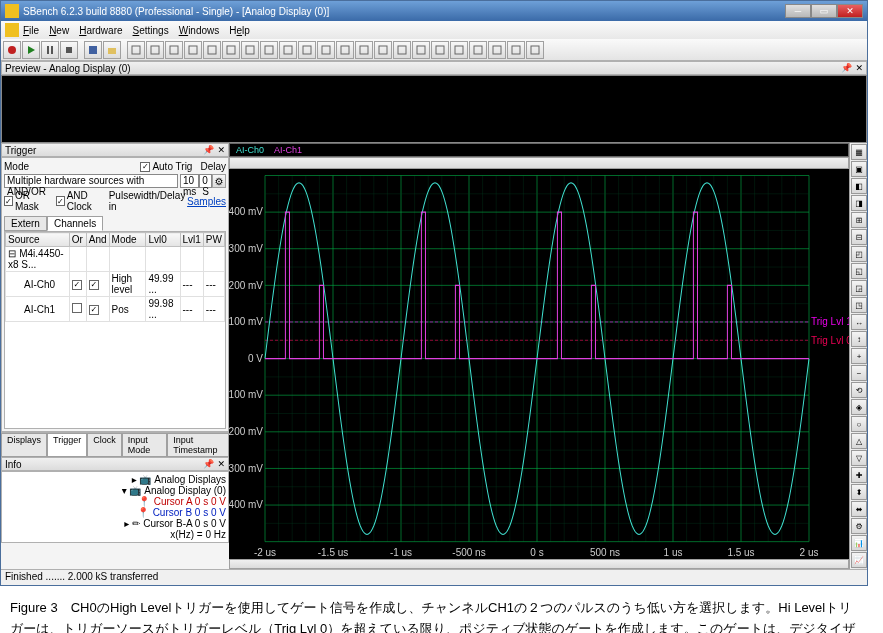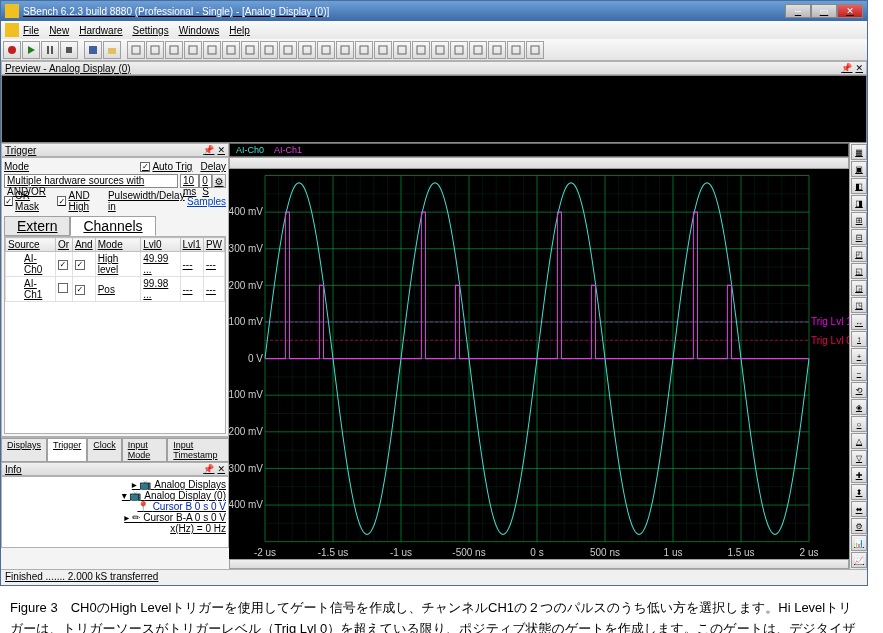--- a/index.html
+++ b/index.html
@@ -1,17 +1,17 @@
 <!DOCTYPE html>
 <html><head>
 <meta charset="utf-8">
 <style>
 * { margin:0; padding:0; box-sizing:border-box; font-family:"Segoe UI",Tahoma,sans-serif; font-size:10px; }
 body { background:#fff; width:883px; }
-.app { width:868px; border:1px solid #4a6e9c;text-decoration:underline; }
+.app { width:868px; border:1px solid #4a6e9c; }
 .titlebar { height:20px; background:linear-gradient(#6ea0d8,#3a6aa8); display:flex; align-items:center; padding:0 4px; color:#fff; }
 .titlebar .icon { width:14px; height:14px; background:#f0c020; margin-right:4px; }
 .titlebar span { flex:1; }
 .winbtns { display:flex; gap:0; }
 .winbtn { width:26px; height:14px; background:linear-gradient(#e0e0e0,#b8b8b8); border:1px solid #888; display:flex; align-items:center; justify-content:center; font-size:9px; }
 .winbtn.close { background:linear-gradient(#e86060,#c02020); color:#fff; }
 .menubar { height:18px; background:linear-gradient(#fafafa,#e8e8e8); display:flex; align-items:center; padding:0 4px; }
 .menubar .mico { width:14px; height:14px; background:#f0c020; margin-right:4px; }
 .menubar span { margin-right:10px; cursor:default; }
 .menubar span u { text-decoration:underline; }
@@ -24,21 +24,21 @@
 .panel-hdr { height:14px; background:linear-gradient(#f0f0f0,#dcdcdc); border:1px solid #b0b0b0; display:flex; align-items:center; padding:0 3px; font-size:9px; }
 .panel-hdr .spacer { flex:1; }
 .pin { font-size:9px; margin-left:3px; }
 .preview-black { height:68px; background:#000; border:1px solid #888; }
 .trig-body { background:#f4f4f4; padding:2px; border:1px solid #b0b0b0; font-size:9px; }
 .trig-row { display:flex; align-items:center; padding:1px 0; }
 .trig-row label { margin-right:4px; }
 .select { border:1px solid #888; background:#fff; padding:0 2px; height:14px; font-size:10px; flex:1; }
 .chk { width:10px; height:10px; border:1px solid #666; background:#fff; display:inline-flex; align-items:center; justify-content:center; margin-right:2px; font-size:8px; }
 .tabs { display:flex; margin-top:3px; }
-.tab { padding:1px 12px; border:1px solid #a0a0a0; background:#e8e8e8; font-size:14px; margin-right:0; }
+.tab { padding:1px 6px; border:1px solid #a0a0a0; background:#e8e8e8; font-size:10px; margin-right:0; }
 .tab.active { background:#fff; border-bottom-color:#fff; }
 .chtable { width:100%; border-collapse:collapse; background:#fff; font-size:9px; }
 .chtable th { background:linear-gradient(#f8f8f8,#e4e4e4); border:1px solid #c0c0c0; padding:1px 2px; font-weight:normal; text-align:left; }
 .chtable td { border:1px solid #e0e0e0; padding:1px 2px; }
 .chtable-wrap { height:198px; background:#fff; border:1px solid #b0b0b0; overflow:hidden; }
 .btabs { display:flex; border-top:1px solid #b0b0b0; }
 .btab { padding:1px 5px; border:1px solid #a0a0a0; background:#e8e8e8; font-size:9px; }
 .btab.active { background:#fff; }
 .info-body { height:72px; background:#fff; border:1px solid #b0b0b0; padding:2px; font-size:9px;text-align:right; }
 .info-body .ln { padding:0 0 0 8px; }
@@ -256,41 +256,50 @@
           <span style="width:2px"></span>
           <div class="select" style="flex:0;width:38px">10 ms</div>
           <div class="select" style="flex:0;width:28px">0 S</div>
           <div class="tbtn" style="width:14px;height:14px">⚙</div>
         </div>
         <div class="trig-row">
           <span class="chk">✓</span>
           <span>OR Mask</span>
           <span style="width:6px"></span>
           <span class="chk">✓</span>
-          <span>AND High</span>
+          <span>AND Clock</span>
           <span style="flex:1"></span>
           <span>Pulsewidth/Delay in</span>
           <span style="width:2px"></span>
           <a href="#" style="color:#0040c0">Samples</a>
         </div>
         <div class="tabs">
           <div class="tab">Extern</div>
           <div class="tab active">Channels</div>
         </div>
         <div class="chtable-wrap">
           <table class="chtable">
             <tbody>
                 <tr>
               <th>Source</th>
               <th>Or</th>
               <th>And</th>
               <th>Mode</th>
               <th>Lvl0</th>
               <th>Lvl1</th>
               <th>PW</th>
+            </tr>
+            <tr>
+              <td>⊟ <span>M4i.4450-x8 S...</span></td>
+                  <td></td>
+                  <td></td>
+                  <td></td>
+                  <td></td>
+                  <td></td>
+                  <td></td>
             </tr>
             <tr>
               <td style="padding-left:18px">AI-Ch0</td>
               <td><span class="chk">✓</span></td>
               <td><span class="chk">✓</span></td>
               <td>High level</td>
               <td>49.99 ...</td>
               <td>---</td>
               <td>---</td>
             </tr>
@@ -316,20 +325,21 @@
       </div>
       <div class="panel-hdr">
         <span>Info</span>
         <span class="spacer"></span>
         <span class="pin">📌</span>
         <span class="pin">✕</span>
       </div>
       <div class="info-body">
         <div class="ln">▸ 📺 <span>Analog Displays</span></div>
         <div class="ln" style="padding-left:16px">▾ 📺 <span>Analog Display (0)</span></div>
+        <div class="ln red" style="padding-left:28px">📍 <span>Cursor A  0 s  0 V</span></div>
         <div class="ln blue" style="padding-left:28px">📍 <span>Cursor B  0 s  0 V</span></div>
         <div class="ln" style="padding-left:22px">▸ ✏ <span>Cursor B-A  0 s  0 V</span></div>
         <div class="ln" style="padding-left:38px"><span>x(Hz) = 0 Hz</span></div>
       </div>
     </div>
 
     <div class="right">
       <div class="plot-area">
         <div class="chlabels">
           <span class="c0">AI-Ch0</span>

